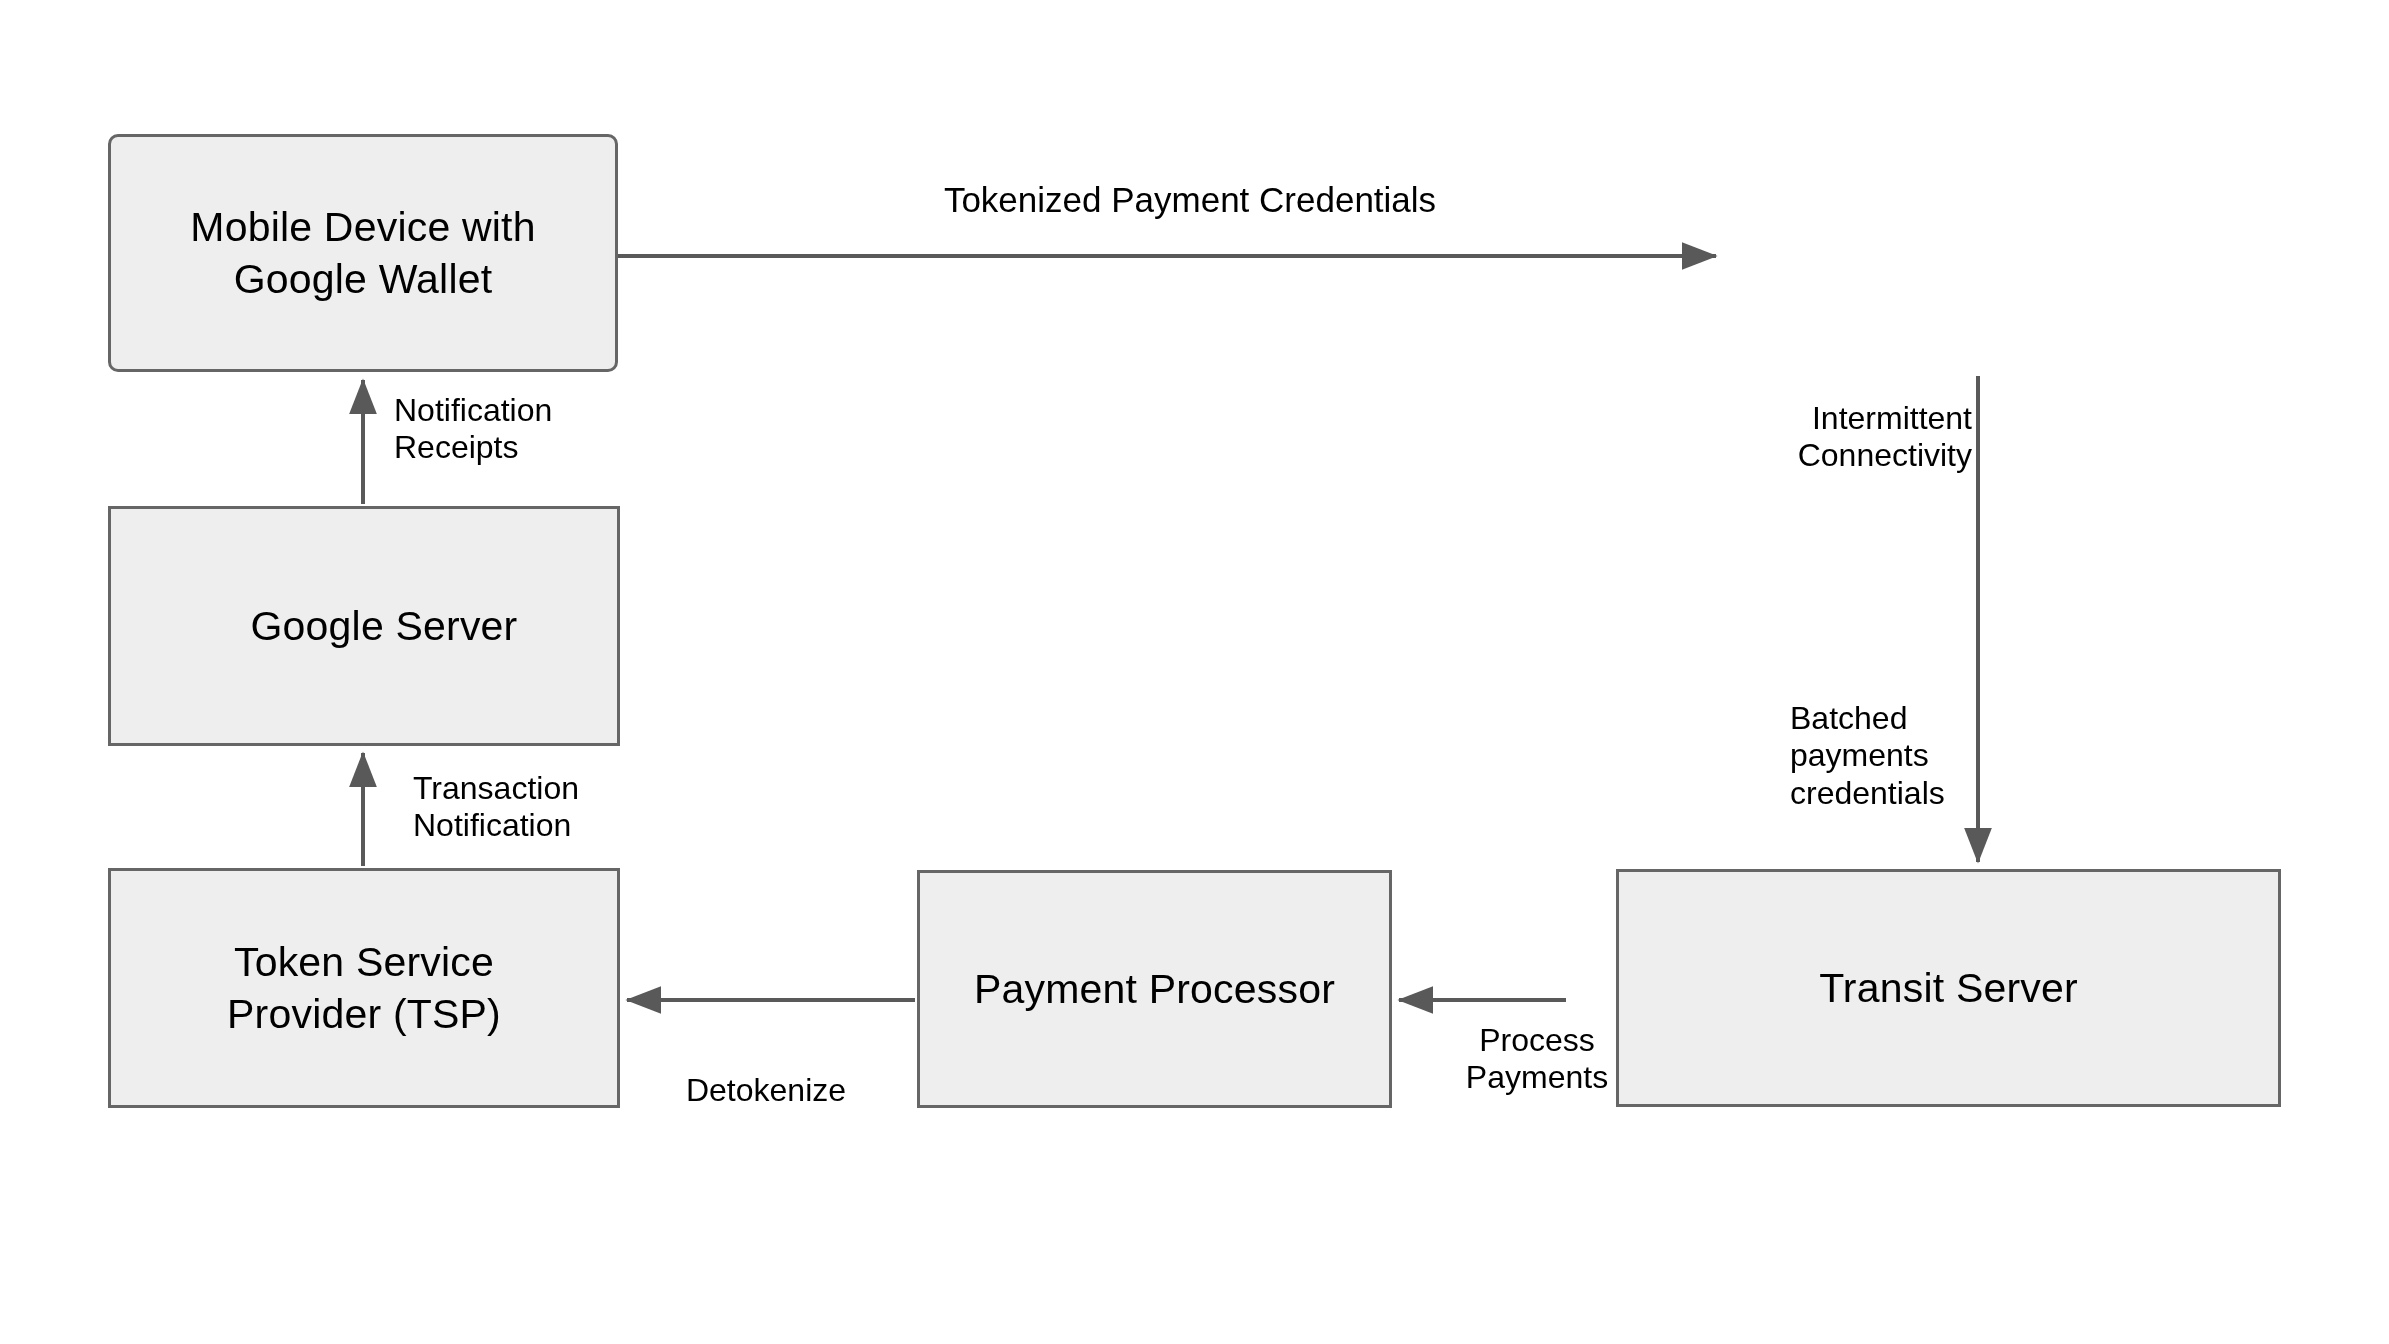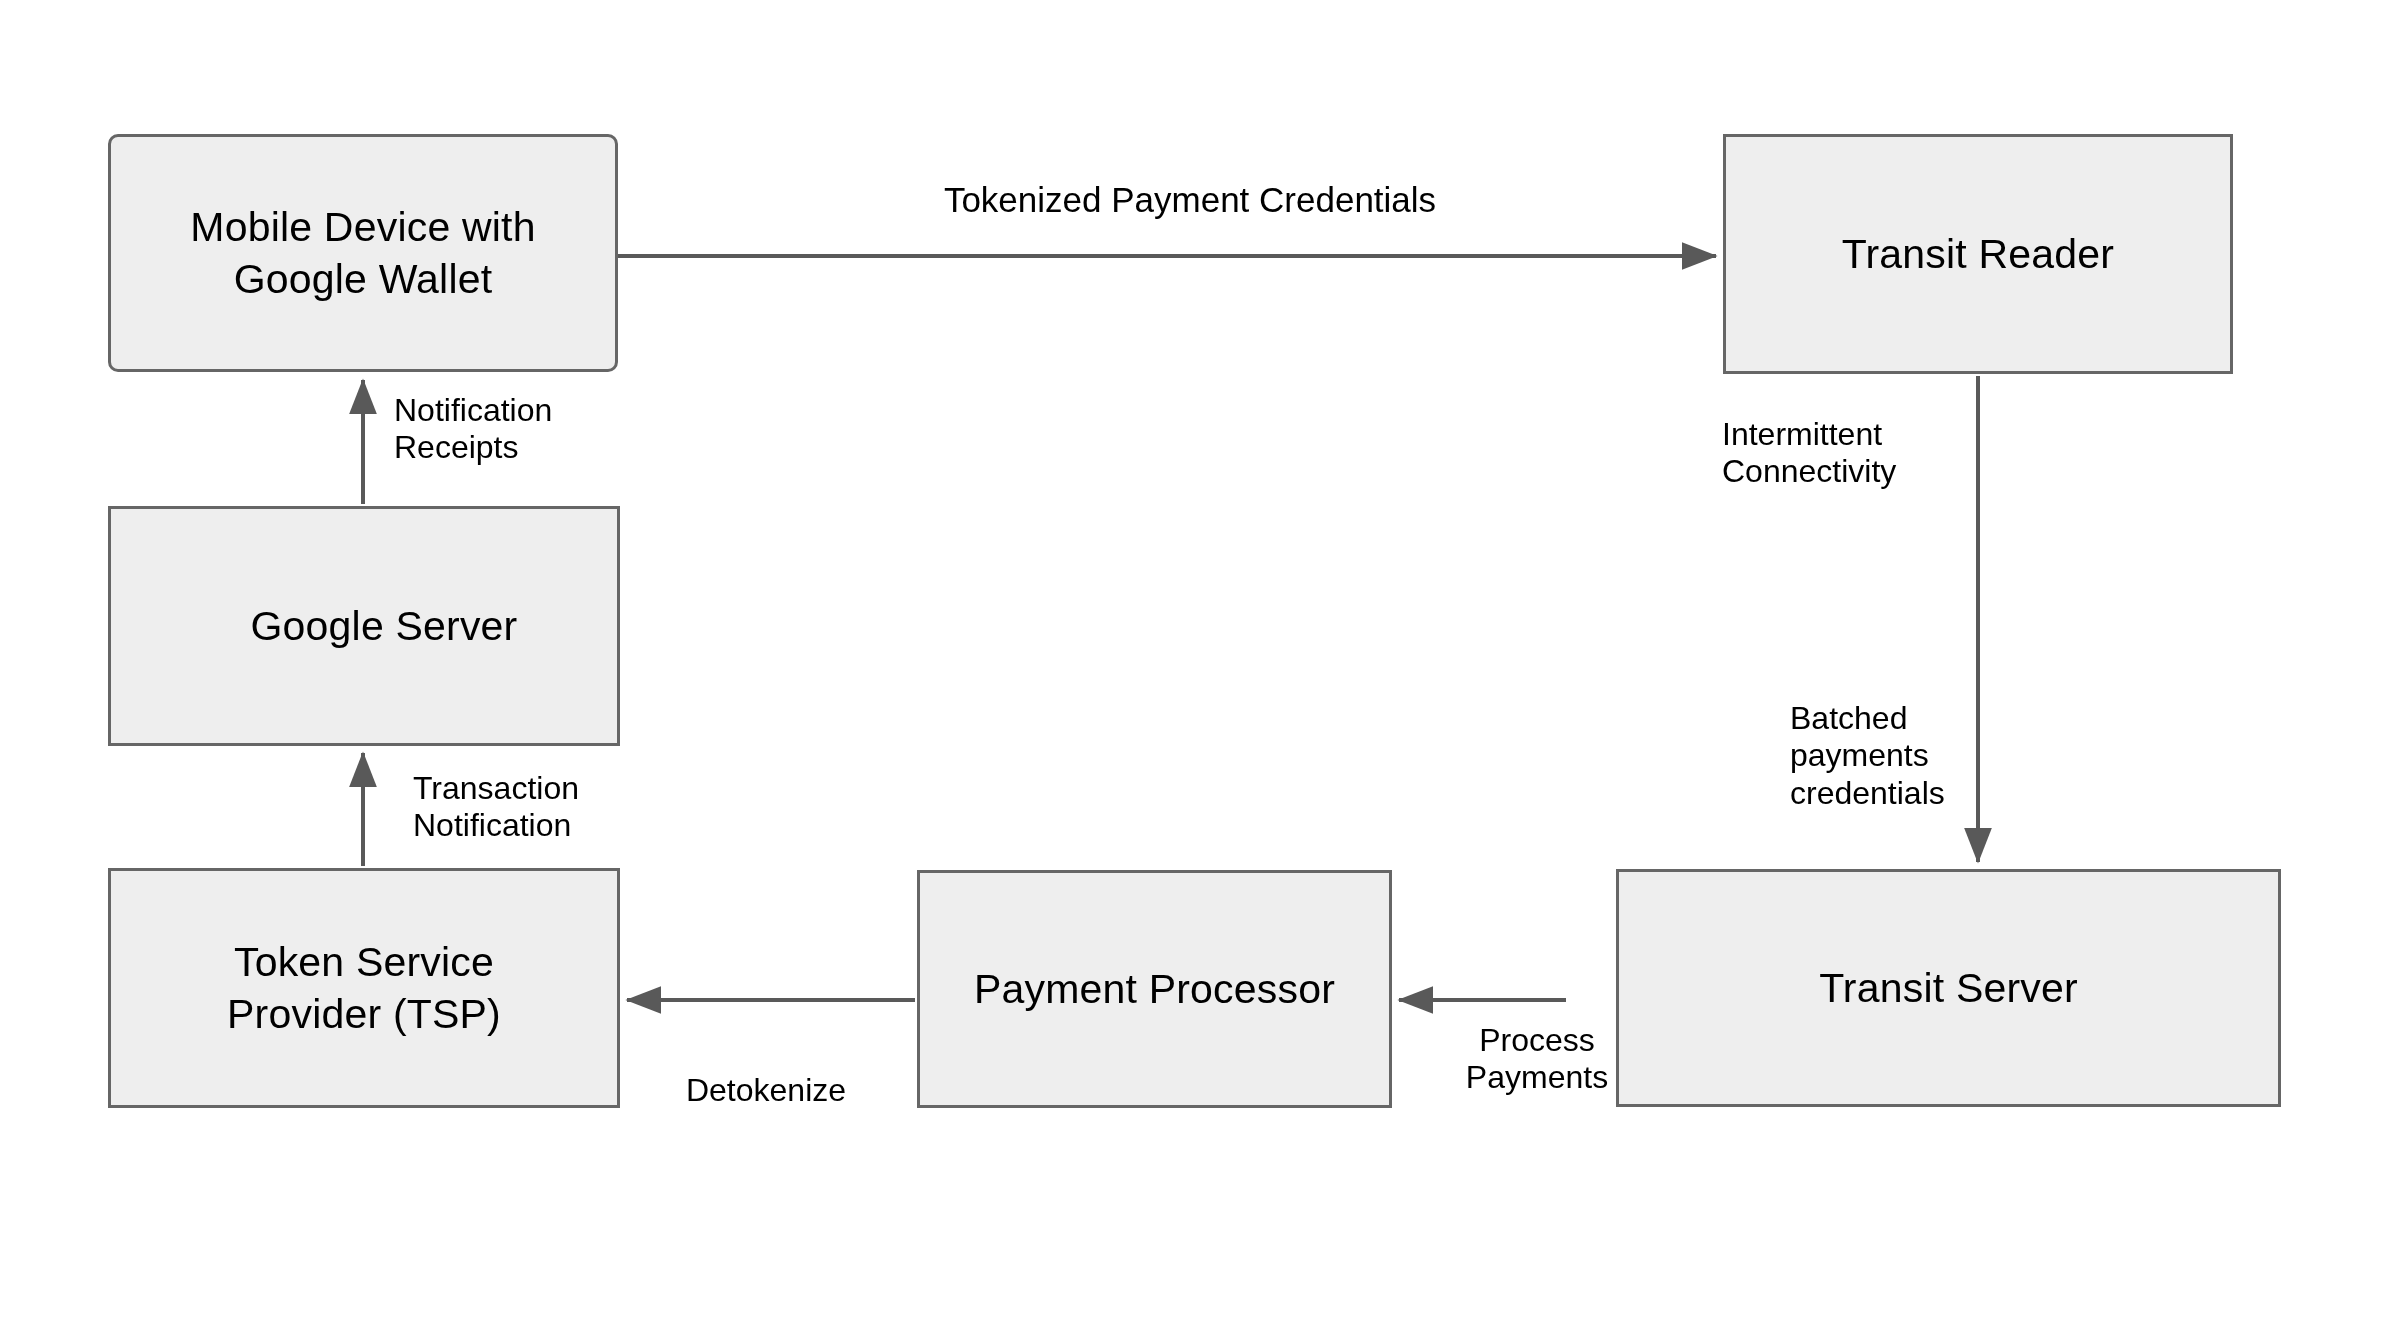--- a/index.html
+++ b/index.html
@@ -79,34 +79,33 @@
     <line x1="915" y1="1000" x2="627" y2="1000" stroke="#595959" stroke-width="4" marker-end="url(#arrowhead)"></line>
 
     <line x1="363" y1="866" x2="363" y2="753" stroke="#595959" stroke-width="4" marker-end="url(#arrowhead)"></line>
 
     <line x1="363" y1="504" x2="363" y2="380" stroke="#595959" stroke-width="4" marker-end="url(#arrowhead)"></line>
   </svg>
 
   <div class="node" style="left:108px; top:134px; width:510px; height:238px;border-radius:10px;">Mobile Device with
 Google Wallet</div>
 
-  <div class="node" style="left:1723px; top:134px; width:510px; height:240px;">Transit Reader</div>
 
   <div class="node" style="left:108px; top:506px; width:512px; height:240px;padding-left:40px;">Google Server</div>
 
   <div class="node" style="left:1568px; top:869px; width:665px; height:238px;margin-left:48px;">Transit Server</div>
 
   <div class="node" style="left:108px; top:868px; width:512px; height:240px;text-align:center;">Token Service
 Provider (TSP)</div>
 
   <div class="node" style="left:917px; top:870px; width:475px; height:238px;">Payment Processor</div>
 
   <div class="edge-label big center" style="left:820px; top:180px; width:740px;">Tokenized Payment Credentials</div>
 
-  <div class="edge-label left" style="left:1722px; top:416px; width:250px;">Intermittent
+  <div class="edge-label left" style="left:1722px; top:400px; width:250px;text-align:right;">Intermittent
 Connectivity</div>
 
   <div class="edge-label left" style="left:1790px; top:700px; width:185px;">Batched
 payments
 credentials</div>
 
   <div class="edge-label center" style="left:1432px; top:1022px; width:210px;">Process
 Payments</div>
 
   <div class="edge-label center" style="left:646px; top:1072px; width:240px;">Detokenize</div>

